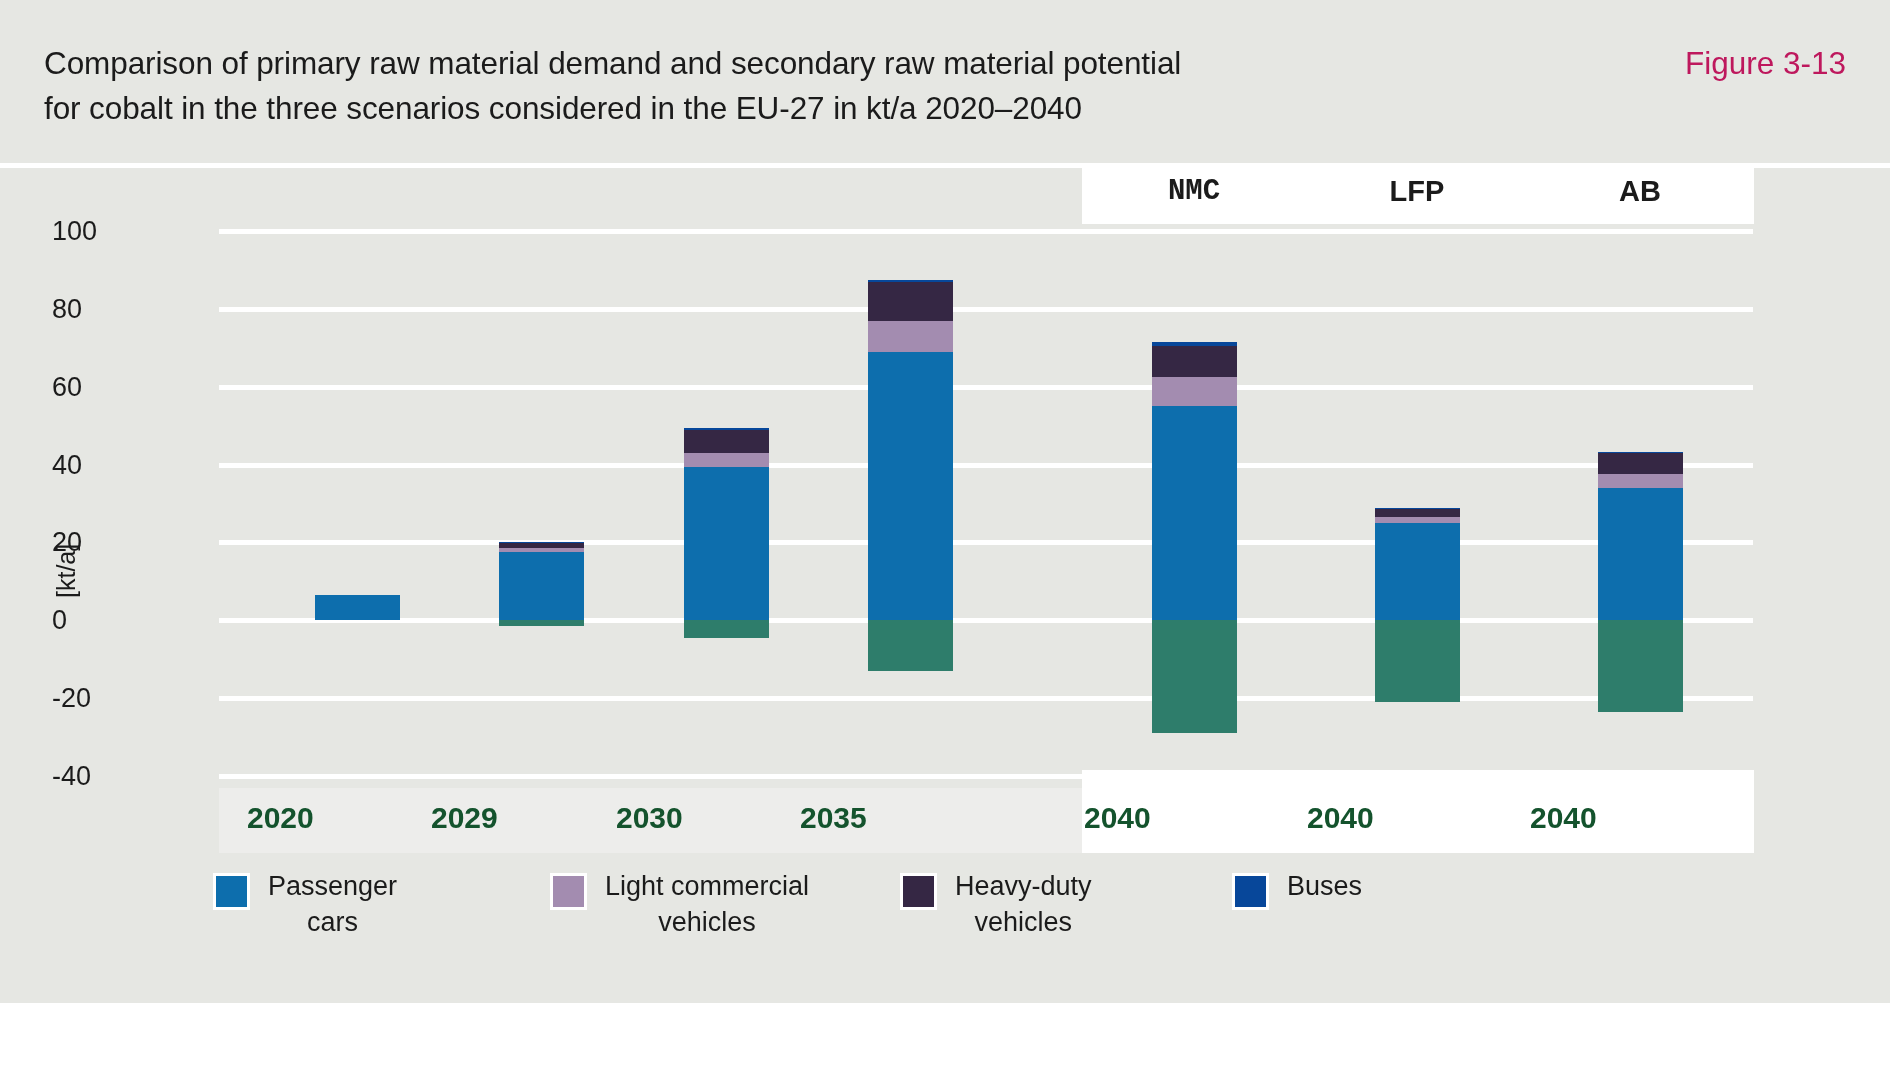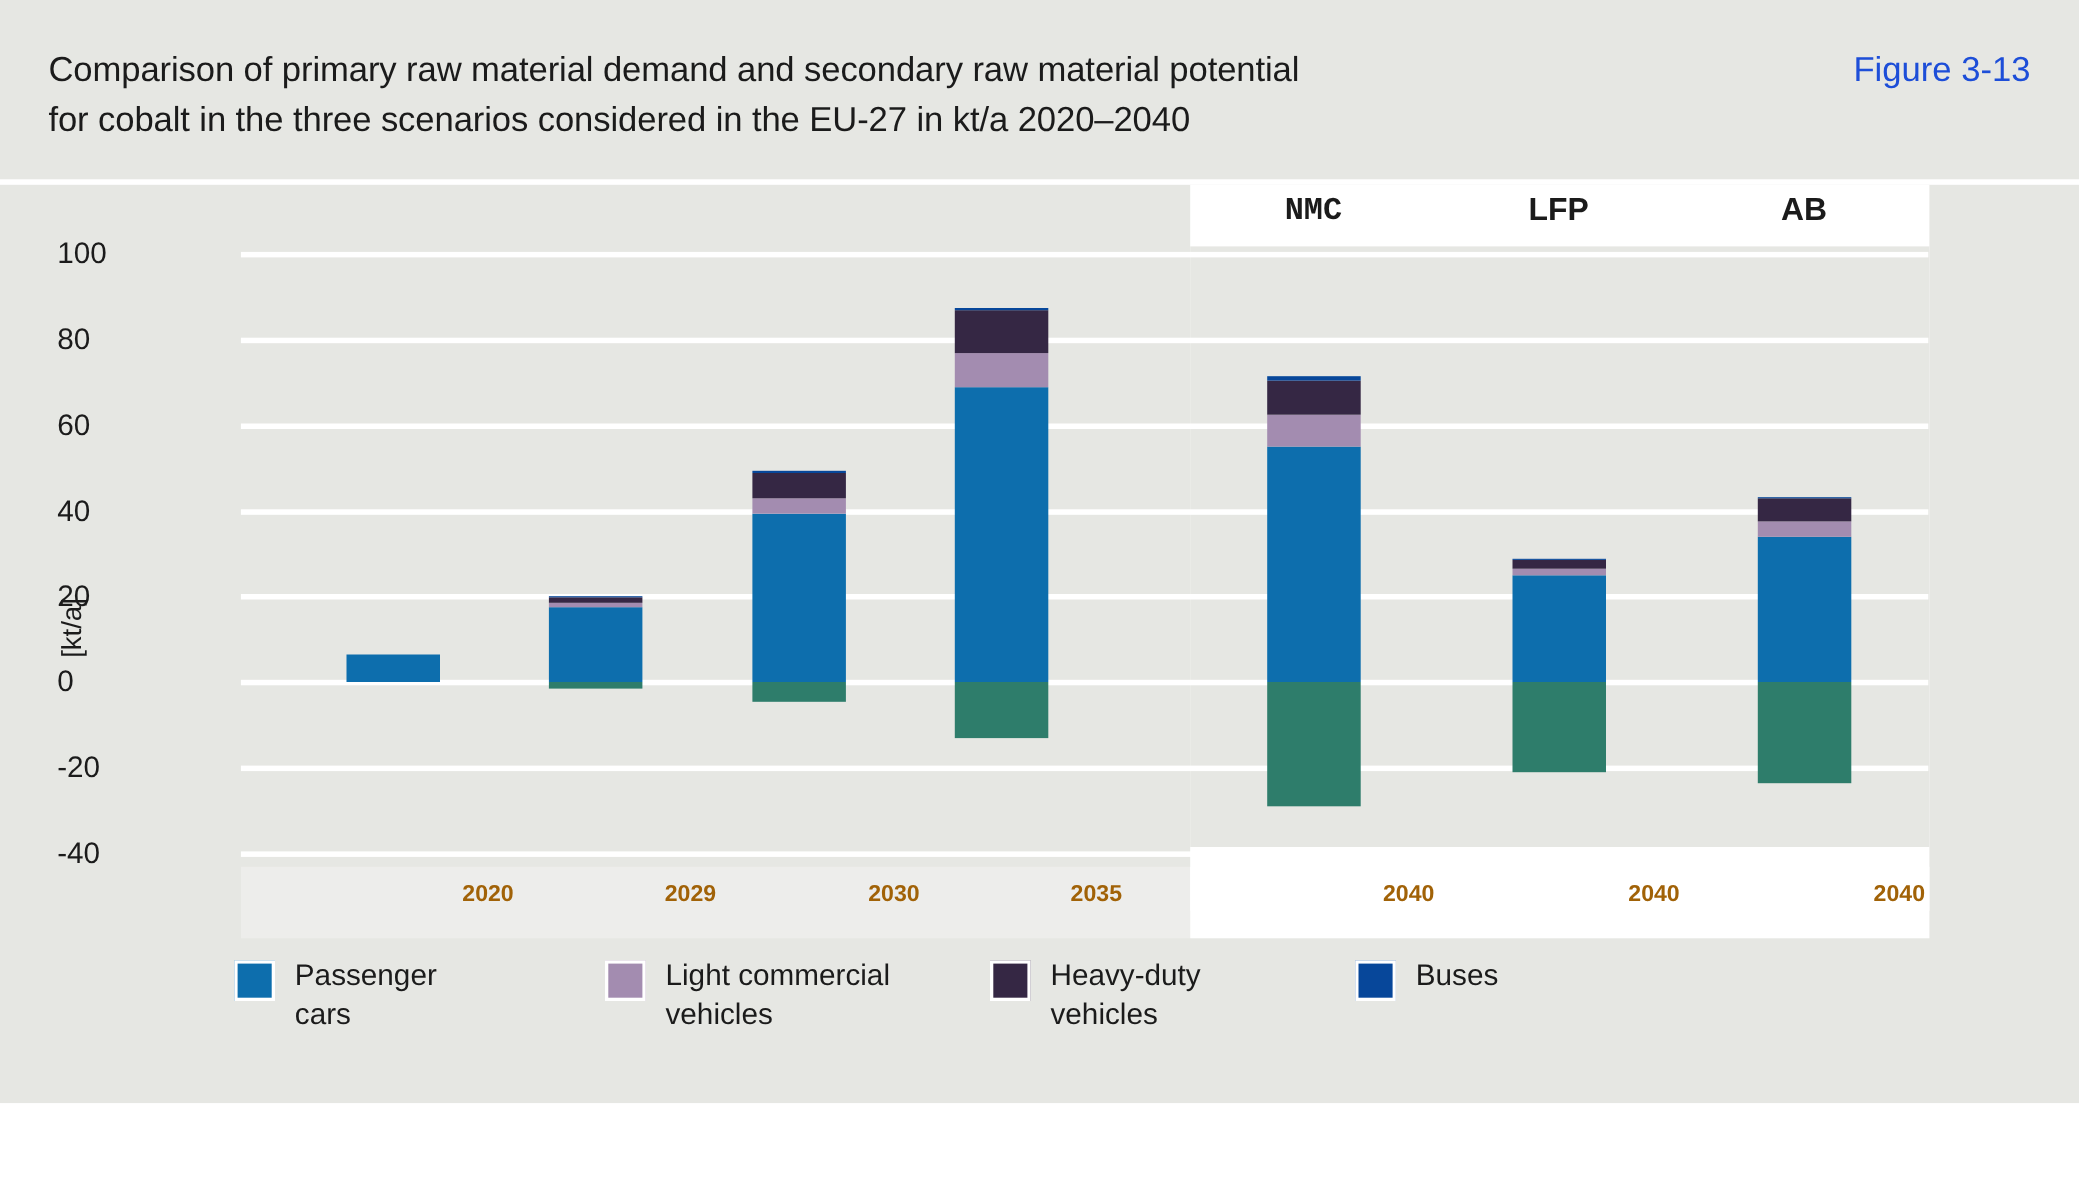--- a/index.html
+++ b/index.html
@@ -42,21 +42,21 @@
     color: #1b1b1b;
     white-space: pre-line;
     letter-spacing: -0.1px;
   }
   .header-figno {
     position: absolute;
     right: 44px;
     top: 41px;
     font-size: 31.5px;
     line-height: 45px;
-    color: #1d4ed8;
+    color: #be185d;
     text-align: right;
     white-space: nowrap;
   }
 
   
   .panel {
     position: absolute;
     left: 0;
     top: 168px;
     width: 1890px;
@@ -162,33 +162,34 @@
     left: 1082px;
     top: 0;
     width: 672px;
     height: 65px;
     background: #ffffff;
   }
   .xtick {
     position: absolute;
     top: 13px;
     width: 220px;
-    text-align: right;
-    font-size: 21px;
+    text-align: left;
+    font-size: 30px;
     font-weight: 700;
-    color: #a16207;
+    color: #14532d;
   }
 
   
   .legend {
     position: absolute;
     left: 0;
     top: 700px;
     width: 1662px;
     height: 120px;
+    text-align: center;
   }
   .legend-item {
     position: absolute;
     top: 0;
     display: flex;
     align-items: flex-start;
   }
   .legend-swatch {
     width: 31px;
     height: 31px;

